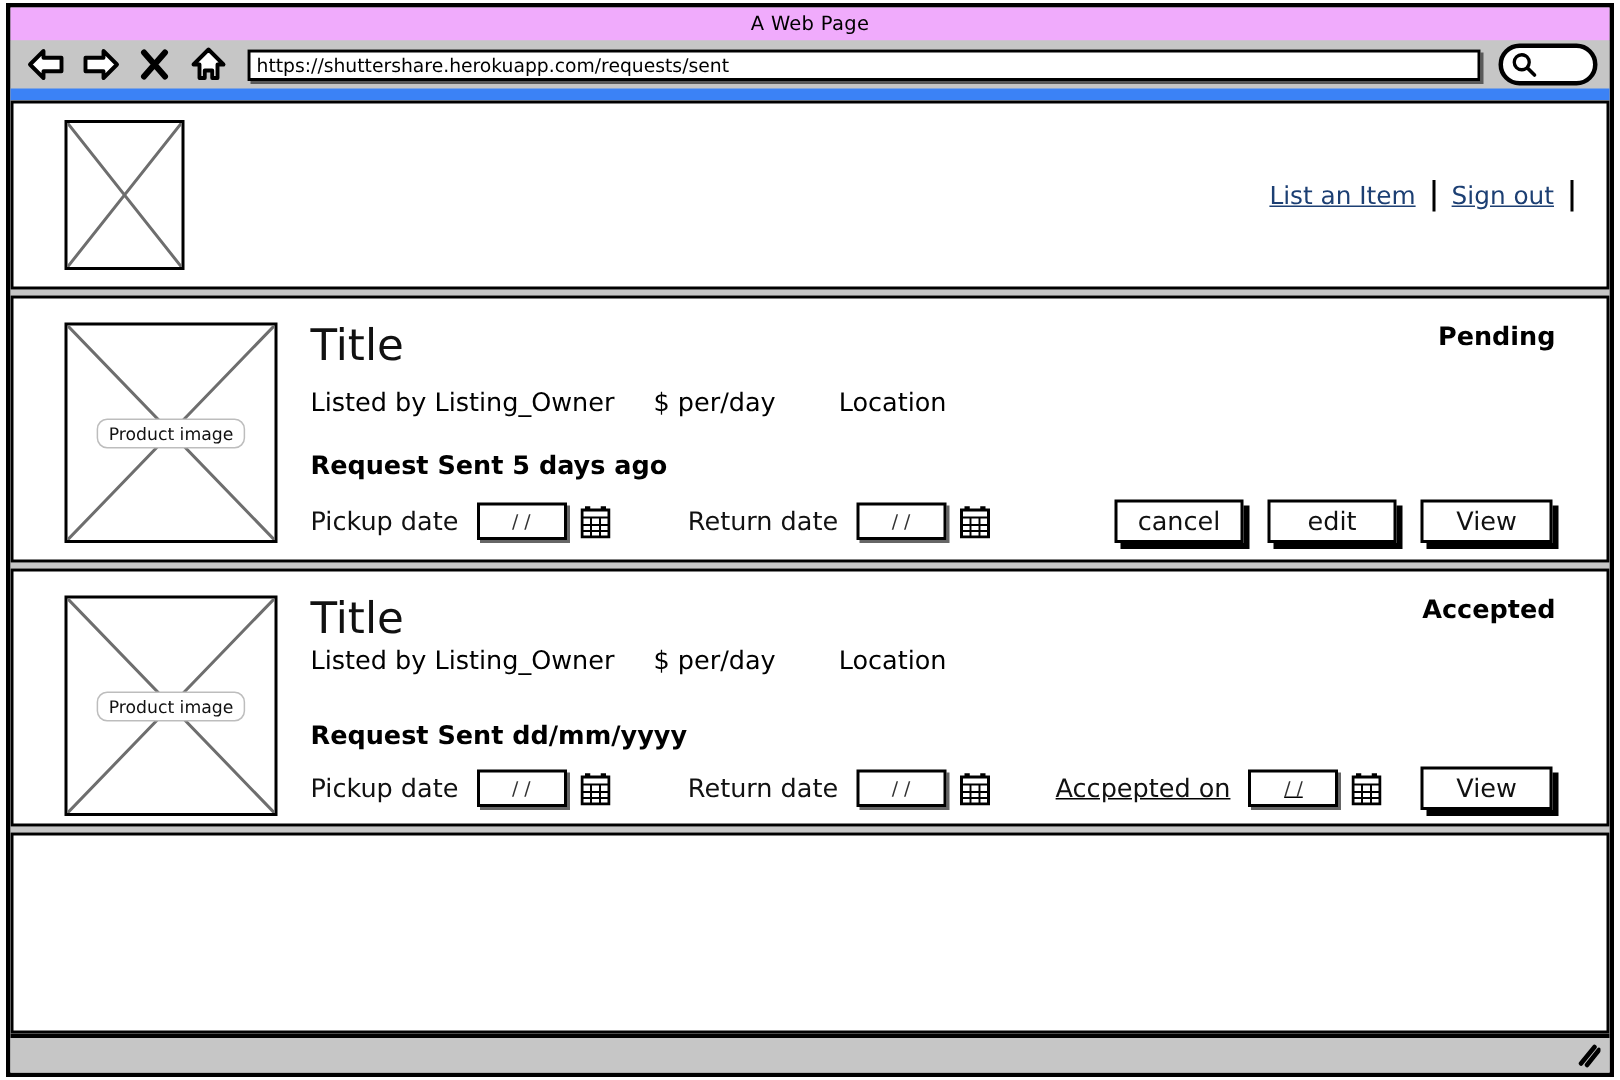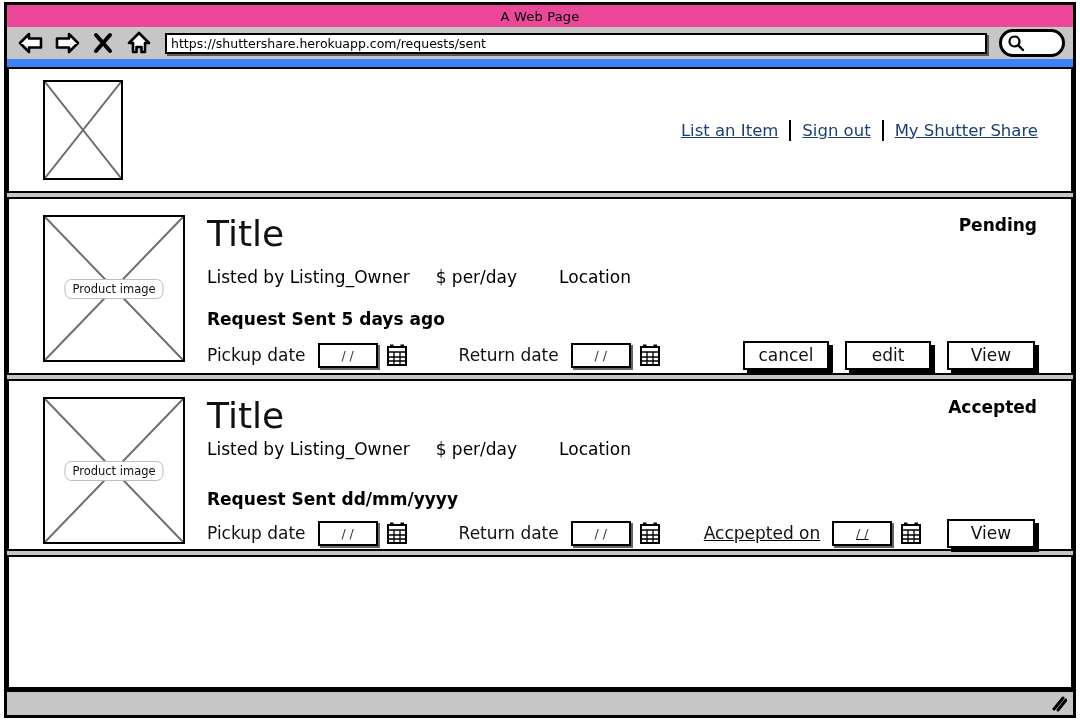--- a/index.html
+++ b/index.html
@@ -22,21 +22,21 @@
     width: 1072px;
     height: 716px;
     box-sizing: border-box;
     border: 3px solid #000;
     background: #c6c6c6;
     display: flex;
     flex-direction: column;
   }
   .titlebar {
     height: 22px;
-    background: #ec4899;
+    background: #f0abfc;
     display: flex;
     align-items: center;
     justify-content: center;
     flex: 0 0 auto;
   }
   .titlebar-text {
     font-size: 13px;
     color: #000;
     letter-spacing: 0.2px;
   }
@@ -194,21 +194,21 @@
     margin-left: 22px;
     position: relative;
     display: flex;
     flex-direction: column;
   }
   .card-top {
     display: flex;
     align-items: flex-start;
   }
   .item-title {
-    font-size: 36px;
+    font-size: 29px;
     color: #111;
     line-height: 1.05;
   }
   .status-label {
     margin-left: auto;
     font-size: 17px;
     font-weight: bold;
     color: #000;
     padding-right: 14px;
     white-space: nowrap;
@@ -360,21 +360,20 @@
         <svg class="x1" viewBox="0 0 76 96" preserveAspectRatio="none">
           <path d="M0 0 L76 96 M76 0 L0 96" stroke="#6e6e6e" stroke-width="2"></path>
         </svg>
       </div>
 
       <div class="header-nav">
         <a href="#">List an Item</a>
         <span class="nav-sep"></span>
         <a href="#">Sign out</a>
         <span class="nav-sep"></span>
-        <a href="#">My Shutter Share</a>
       </div>
     </div>
 
     <div class="panel request-card card-1">
       <div class="thumb">
         <svg class="x1" viewBox="0 0 138 143" preserveAspectRatio="none">
           <path d="M0 0 L138 143 M138 0 L0 143" stroke="#6e6e6e" stroke-width="2"></path>
         </svg>
         <span class="thumb-badge">Product image</span>
       </div>

